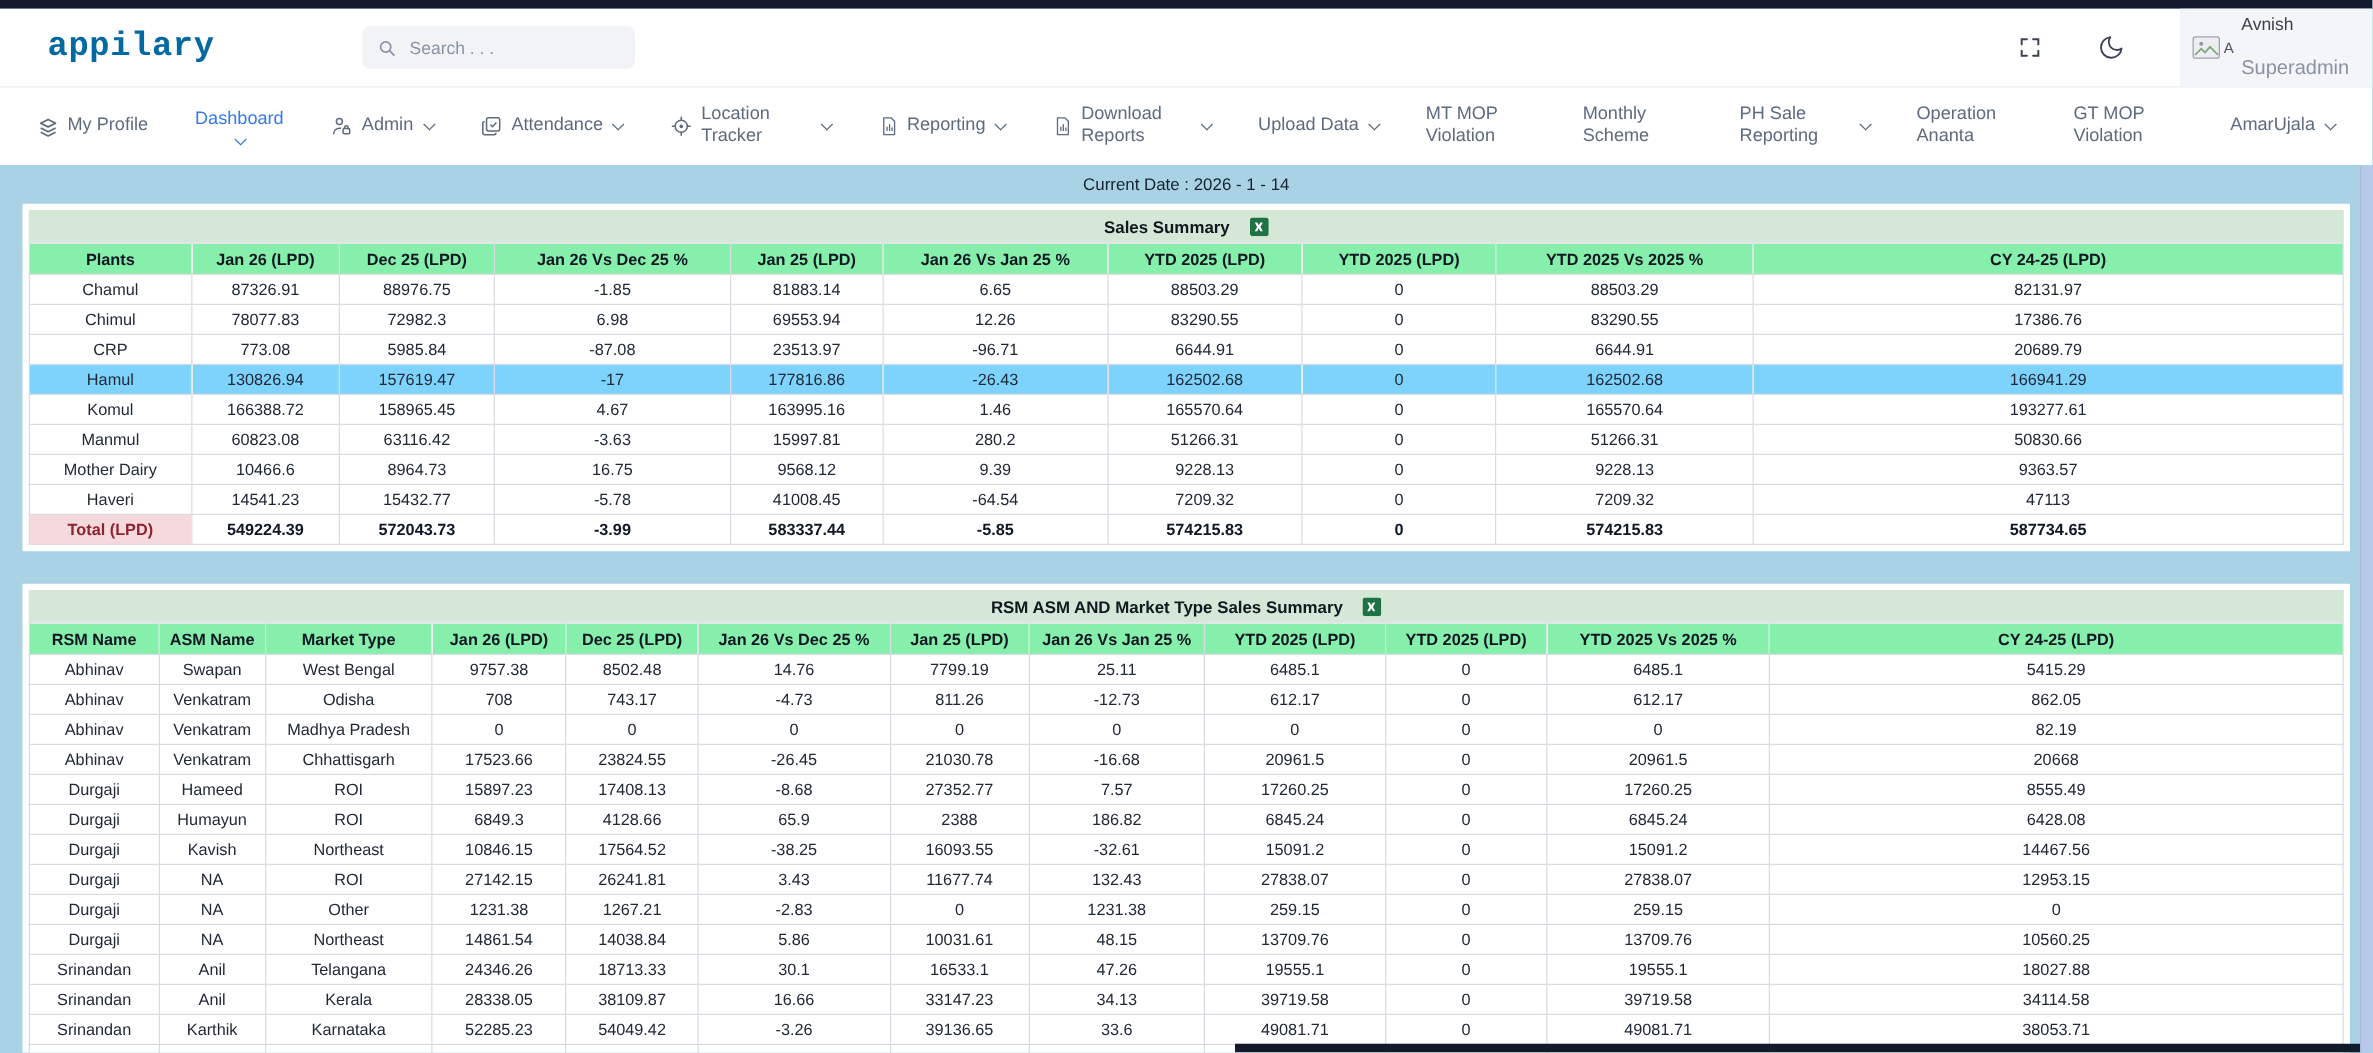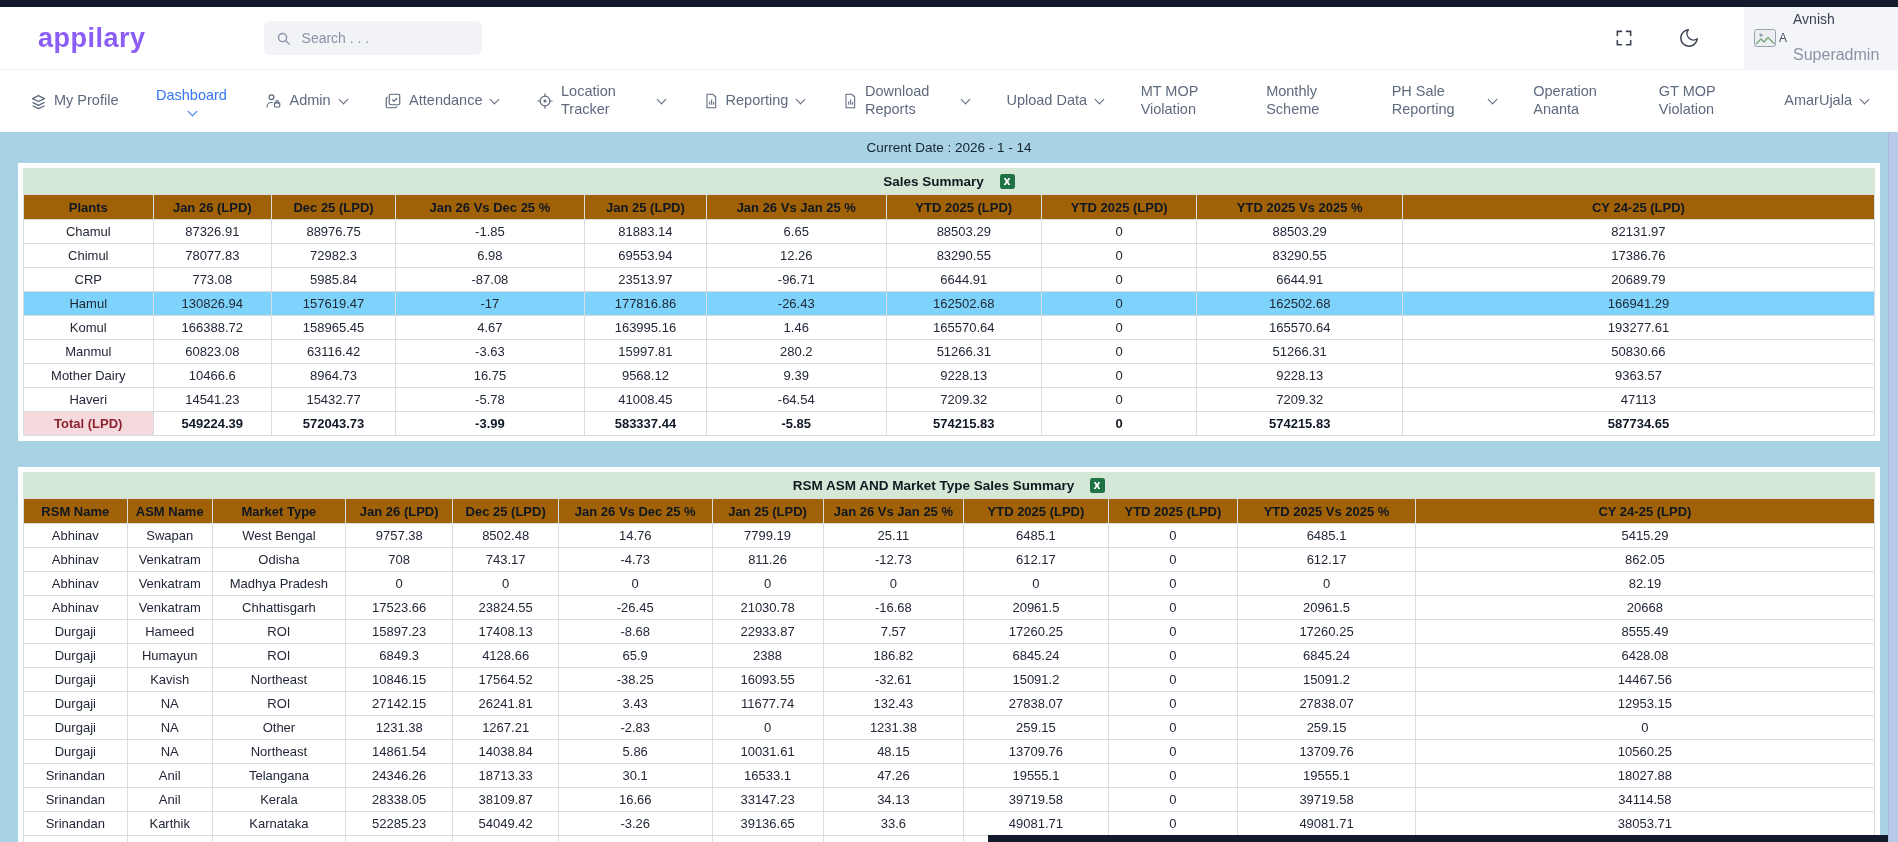--- a/index.html
+++ b/index.html
@@ -5,21 +5,21 @@
   * { box-sizing: border-box; }
   html,body { margin:0; padding:0; }
   body {
     width:1898px; height:842px; overflow:hidden; position:relative;
     font-family:"Liberation Sans", sans-serif;
     background:#a9d2e4;
   }
   .top-strip { height:7px; background:#131a2c; }
   
   .navbar { height:62px; background:#ffffff; display:flex; align-items:center; padding-left:38px; }
-  .logo { font-family:Liberation Sans, sans-serif; font-size:27px; font-weight:bold; color:#8b5cf6; letter-spacing:.5px; }
+  .logo { font-family:Liberation Mono, monospace; font-size:27px; font-weight:bold; color:#0369a1; letter-spacing:.5px; }
   .search-box { margin-left:118px; width:218px; height:34px; background:#f2f3f7; border-radius:6px;
     display:flex; align-items:center; padding:0 12px; gap:9px; }
   .search-box input { border:none; outline:none; background:transparent; font-size:14px; color:#52607a; width:100%;
     font-family:"Liberation Sans", sans-serif; }
   .search-box input::placeholder { color:#8892a4; }
   .nav-right { margin-left:auto; display:flex; align-items:center; height:62px; }
   .icon-btn { margin-right:44px; display:flex; align-items:center; cursor:pointer; color:#3b4252; }
   .user-box { width:154px; height:62px; background:#f4f5f8; display:flex; align-items:center; gap:6px; padding:0 9px; cursor:pointer; }
   .avatar-wrap { display:flex; align-items:center; gap:2px; }
   .avatar-alt { font-size:12px; color:#4a5264; }
@@ -37,21 +37,21 @@
     transform:rotate(45deg); margin-left:2px; margin-top:-4px; flex:0 0 auto; }
   
   .content { padding-top:5px; }
   .date-line { text-align:center; font-size:13.5px; color:#15232e; padding:3px 0 8px; }
   .card { margin:0 18px; background:#ffffff; padding:5px; }
   .card.second { margin-top:26px; }
   .table-title { background:#d5e8d7; height:26px; display:flex; align-items:center; justify-content:center;
     gap:16px; font-size:13.5px; font-weight:bold; color:#101820; }
   table { width:100%; border-collapse:collapse; table-layout:fixed; font-size:13px; color:#212936; }
   th, td { border:1px solid #d9dde2; height:24px; padding:0 4px; text-align:center; overflow:hidden; white-space:nowrap; }
-  thead th { background:#a16207; font-weight:bold; color:#0f1722; height:25px;margin-top:12px; }
+  thead th { background:#86efac; font-weight:bold; color:#0f1722; height:25px;margin-top:12px; }
   tbody td { background:#ffffff; }
   tr.highlight td { background:#7dd3fc; }
   tr.total td { font-weight:bold; color:#101826; }
   tr.total td:first-child { background:#f5d9dd; color:#8c2430; }
   tr.partial td { height:12px; }
   
   .v-scrollbar { position:absolute; top:133px; right:0; bottom:0; width:10px; background:#b9c8e8; border-left:1px solid #a8b9de; }
   .h-scrollbar { position:absolute; bottom:0; left:988px; right:10px; height:7px; background:#131a2c; }
 </style>
 </head>
@@ -447,21 +447,21 @@
             <td>20961.5</td>
             <td>20668</td>
           </tr>
           <tr>
             <td>Durgaji</td>
             <td>Hameed</td>
             <td>ROI</td>
             <td>15897.23</td>
             <td>17408.13</td>
             <td>-8.68</td>
-            <td>22933.87</td>
+            <td>27352.77</td>
             <td>7.57</td>
             <td>17260.25</td>
             <td>0</td>
             <td>17260.25</td>
             <td>8555.49</td>
           </tr>
           <tr>
             <td>Durgaji</td>
             <td>Humayun</td>
             <td>ROI</td>

